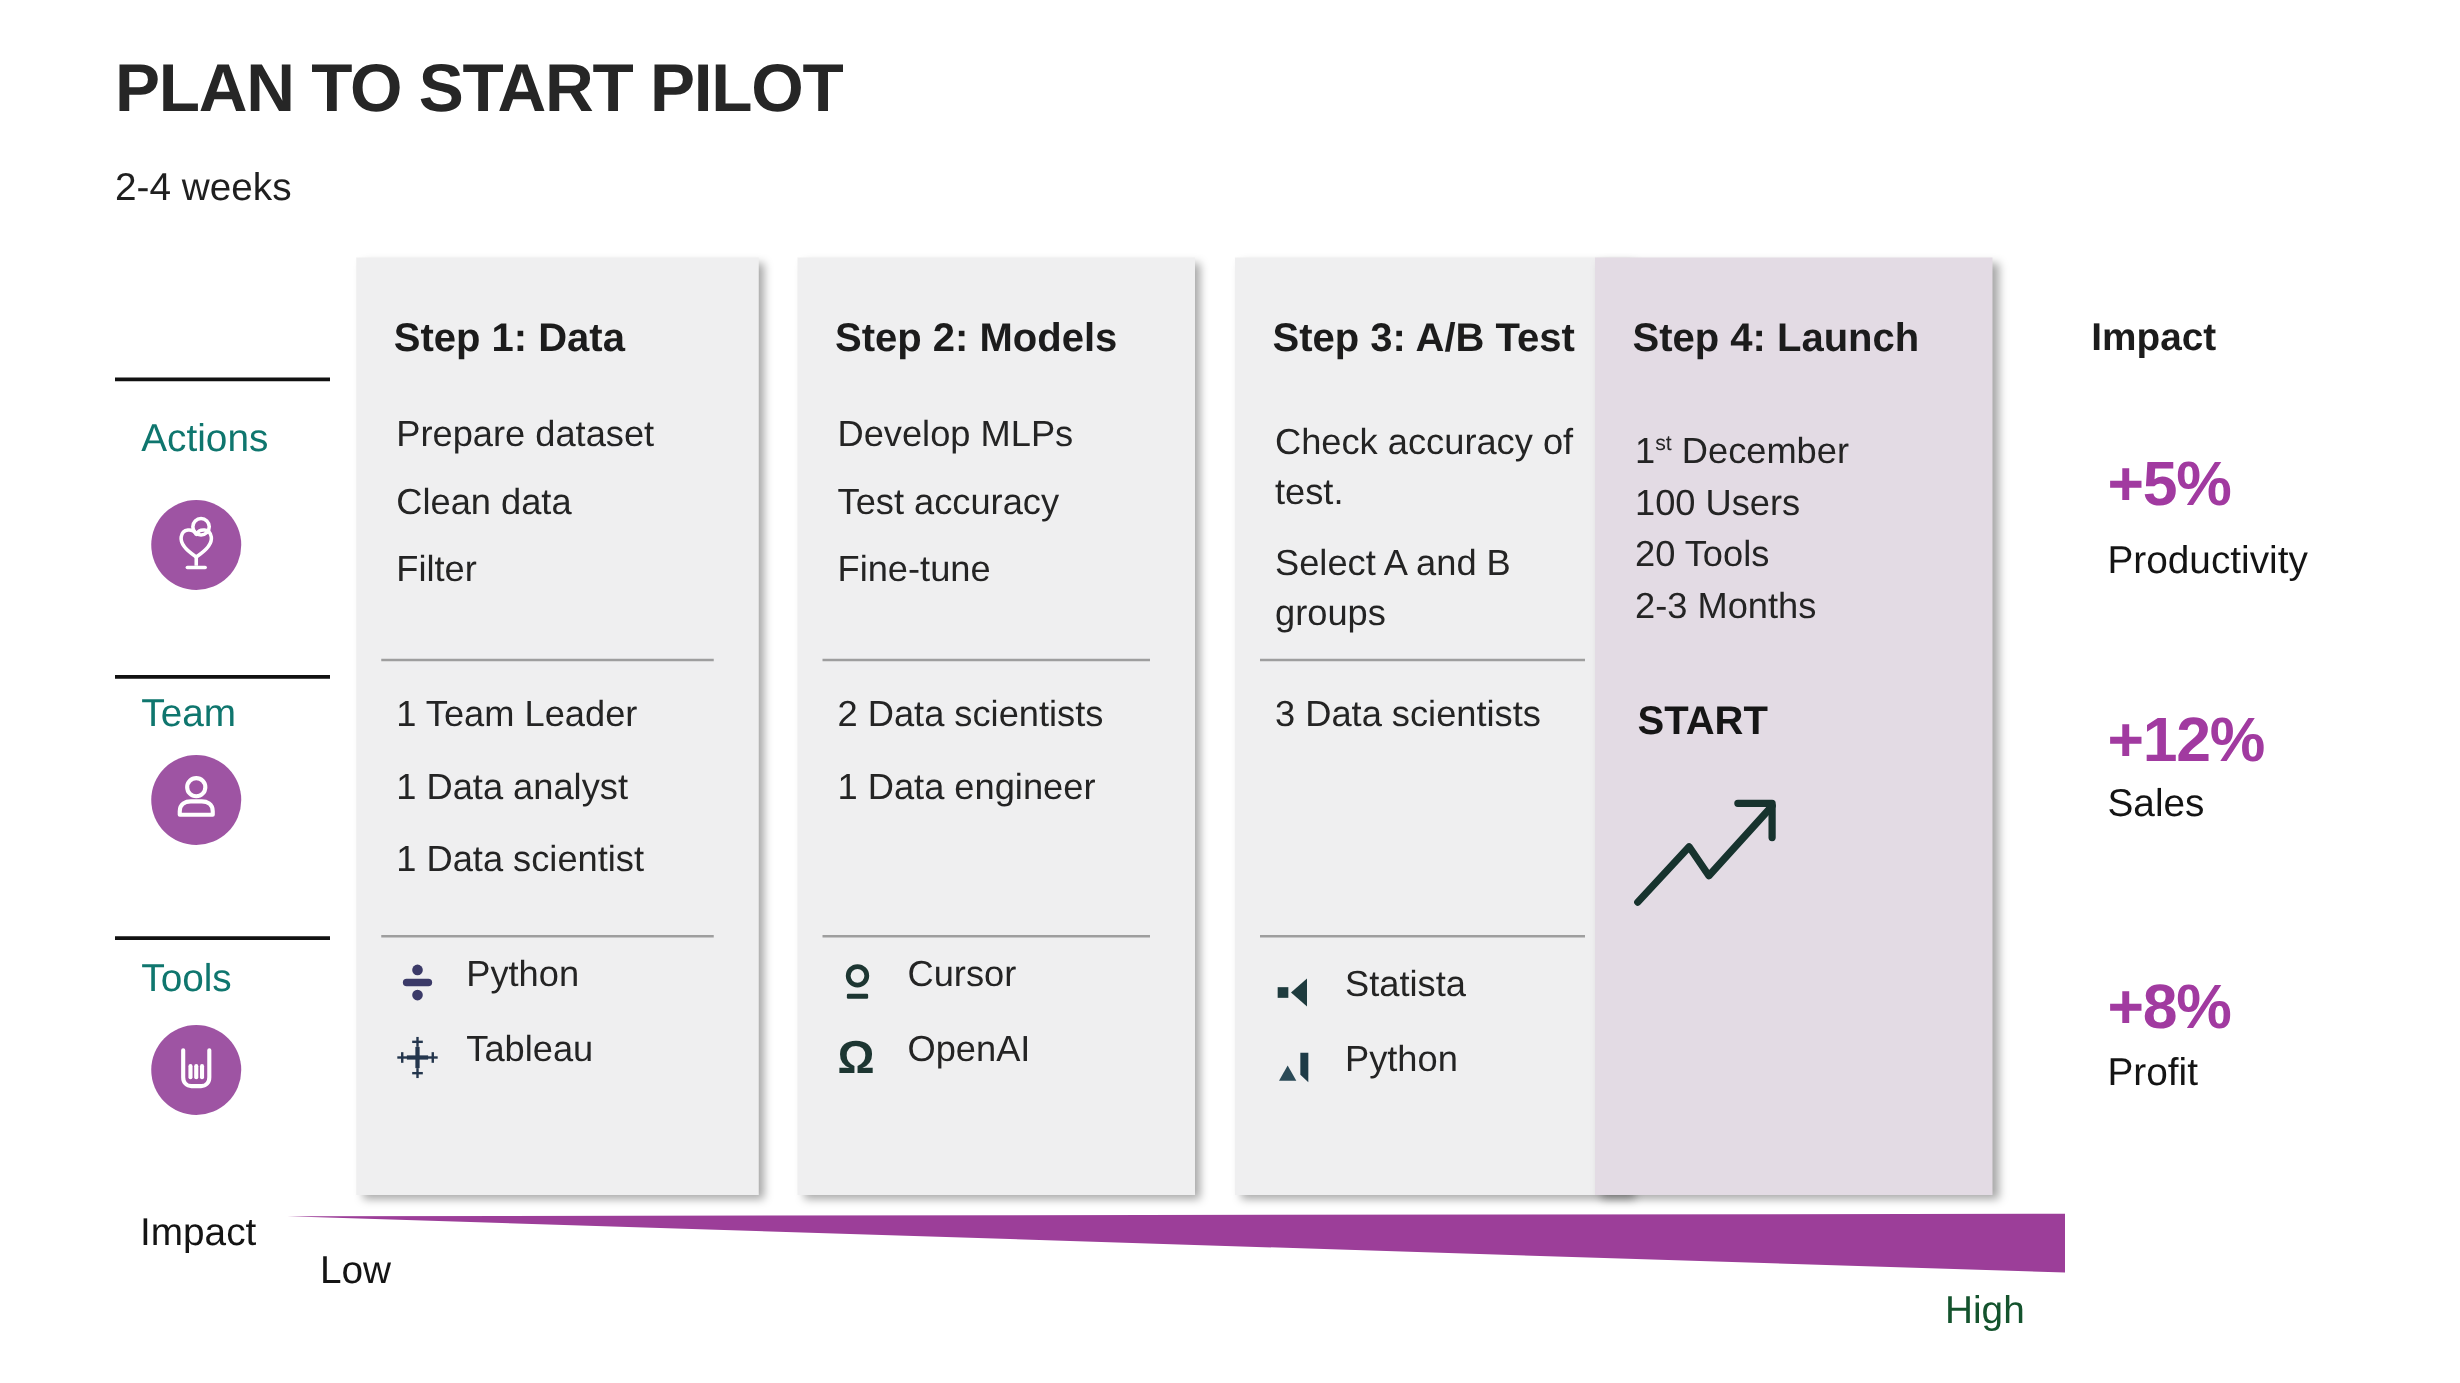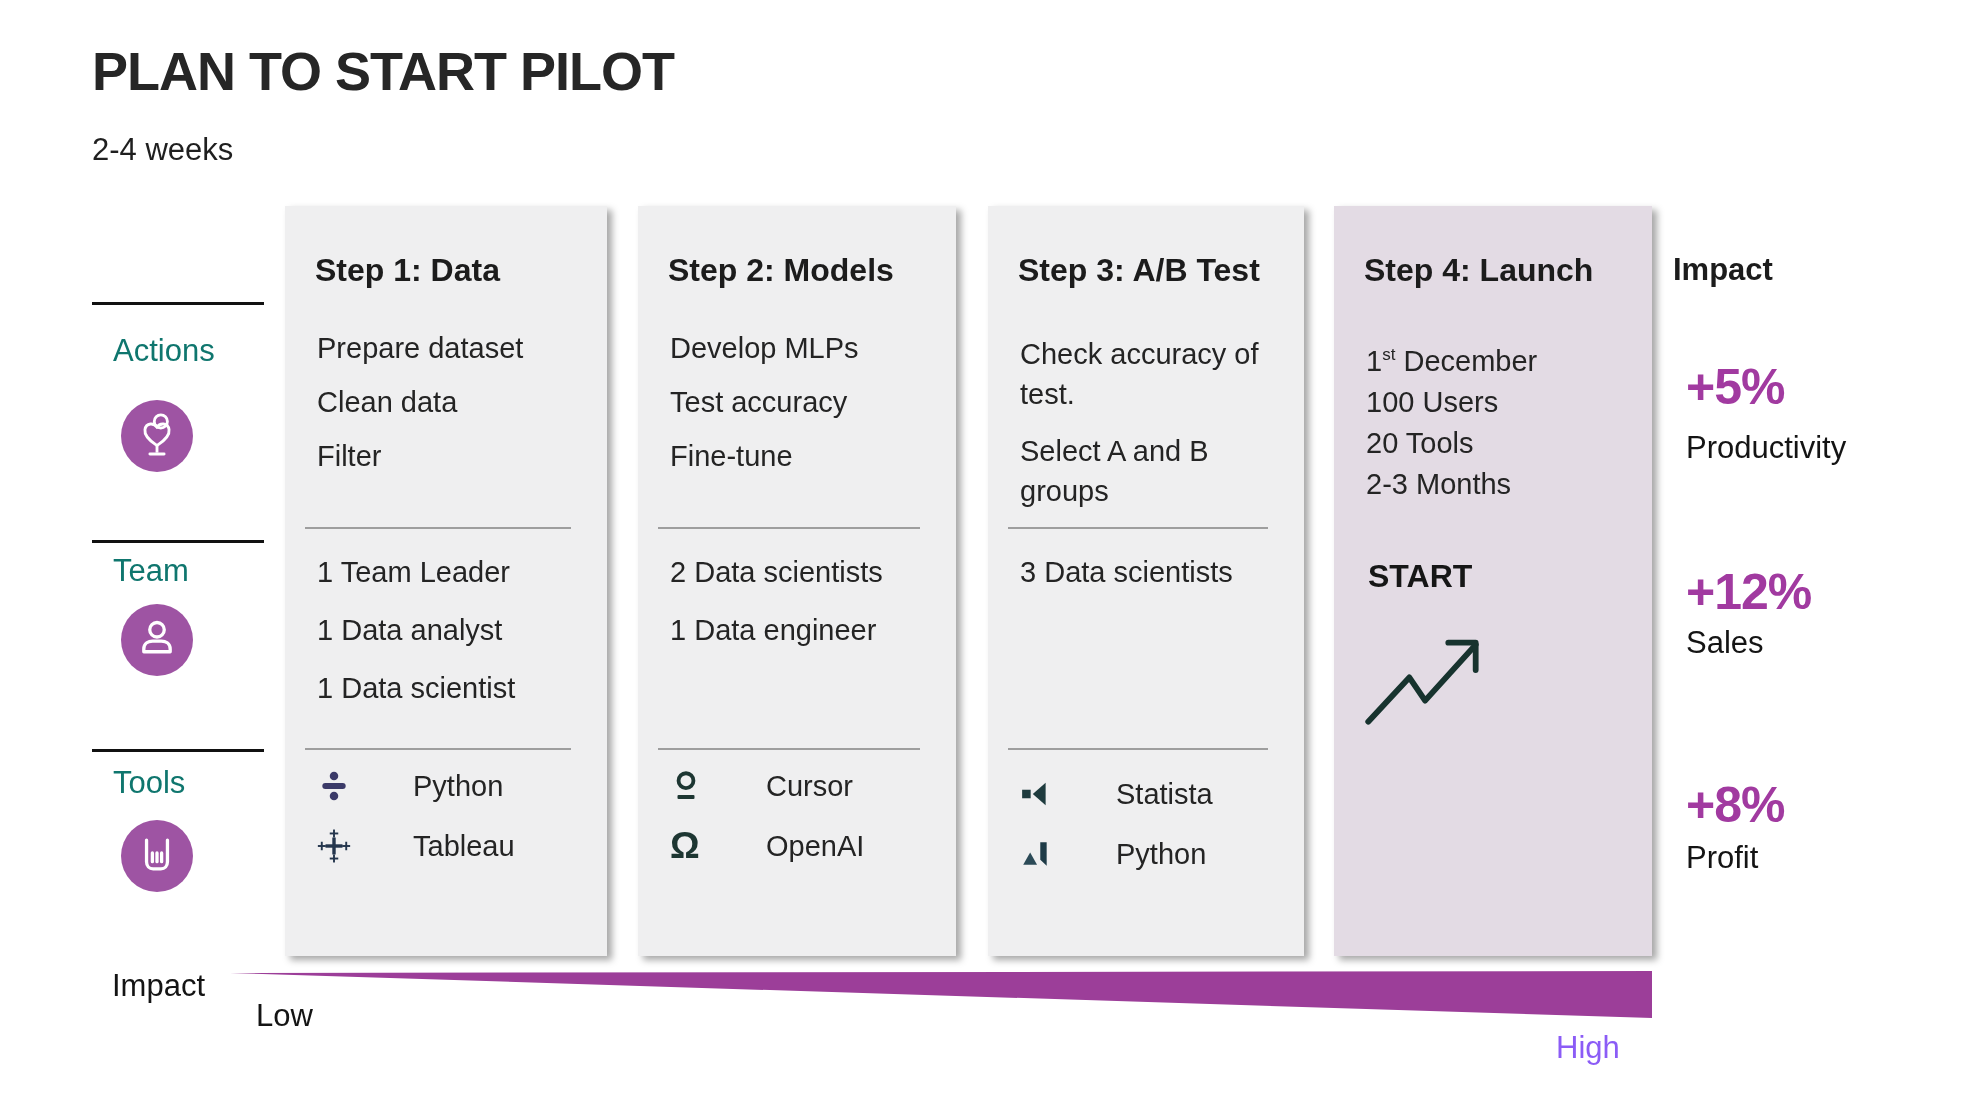--- a/index.html
+++ b/index.html
@@ -24,40 +24,40 @@
   .card-title{position:absolute;top:46px;left:30px;font-size:32px;font-weight:700;color:#1c1c1c;}
   .zone{position:absolute;left:32px;right:26px;}
   .zone-actions{top:128px;}
   .zone-actions .item{font-size:29px;line-height:40px;margin-bottom:17px;color:#242424;}
   .zone-actions.tight .item{line-height:29px;margin-bottom:25px;}
   .card-divider{position:absolute;left:20px;right:36px;height:0;border-top:2px solid #9e9e9e;}
   .div1{top:321px;} .div2{top:542px;}
   .zone-team{top:352px;}
   .zone-team .item{font-size:29px;line-height:29px;margin-bottom:29px;color:#242424;}
   .zone-tools{top:558px;}
-  .tool-row{display:flex;align-items:center;margin-bottom:16px;height:44px;gap:40px;}
+  .tool-row{display:flex;margin-bottom:16px;height:44px;}
   .tool-row .ticon{width:40px;display:flex;justify-content:flex-start;align-items:center;margin-right:16px;}
   .tool-row .tname{font-size:29px;color:#242424;}
   .omega-glyph{font-size:37px;font-weight:700;color:#1d3632;line-height:30px;}
 
   
   .launch-details{position:absolute;top:128px;left:32px;font-size:29px;line-height:41px;color:#242424;}
   .launch-details sup{font-size:17px;}
   .start-label{position:absolute;top:352px;left:34px;font-size:32px;font-weight:700;color:#161616;}
   .start-arrow{position:absolute;top:404px;left:30px;}
 
   
   .impact-header{left:1673px;top:252px;font-size:31px;font-weight:700;color:#1c1c1c;}
   .metric-value{left:1686px;font-size:50px;font-weight:700;color:#a13aa0;letter-spacing:-1px;}
   .metric-label{left:1686px;font-size:31px;color:#141414;}
 
   
   .wedge-svg{left:0;top:960px;}
   .axis-low{left:232px;top:998px;font-size:31px;color:#141414;margin-left:24px;}
-  .axis-high{left:1556px;top:1030px;font-size:31px;color:#8b5cf6;}
+  .axis-high{left:1556px;top:1030px;font-size:31px;color:#14532d;}
 </style>
 </head>
 <body>
 
 <div class="page">
 
   <div class="abs page-title">PLAN TO START PILOT</div>
   <div class="abs page-subtitle">2-4 weeks</div>
 
   <div class="abs sb-divider" style="top:302px;"></div>
@@ -202,21 +202,21 @@
           <svg width="32" height="32" viewBox="0 0 30 30">
             <polygon points="3,25 9.5,13.5 16,25" fill="#2b4a57"></polygon>
             <polygon points="19,4 25,4 25,26 19,20.5" fill="#1e3b47"></polygon>
           </svg>
         </span>
         <span class="tname">Python</span>
       </div>
     </div>
   </div>
 
-  <div class="abs card hl" style="left:1334px;width:318px;">
+  <div class="abs card hl" style="left:1276px;width:318px;">
     <div class="card-title">Step 4: Launch</div>
     <div class="launch-details">
       <div><span>1</span><sup>st</sup><span> December</span></div>
       <div>100 Users</div>
       <div>20 Tools</div>
       <div>2-3 Months</div>
     </div>
     <div class="start-label">START</div>
     <div class="start-arrow">
       <svg width="118" height="118" viewBox="0 0 112 112">

